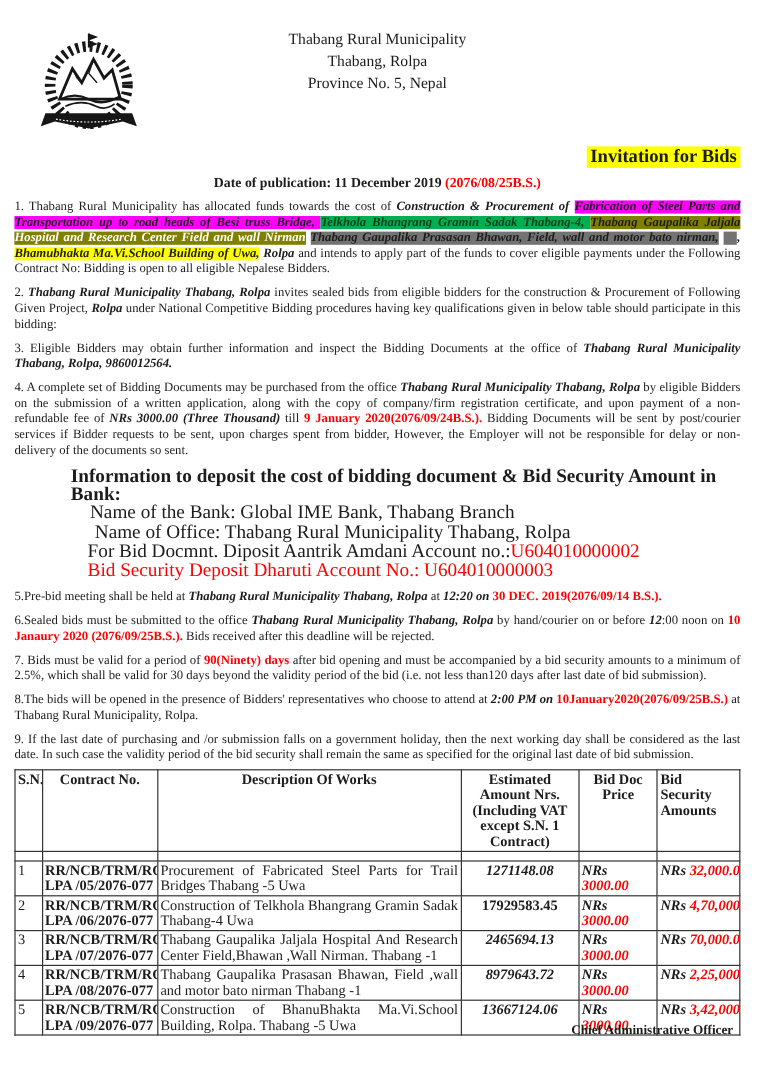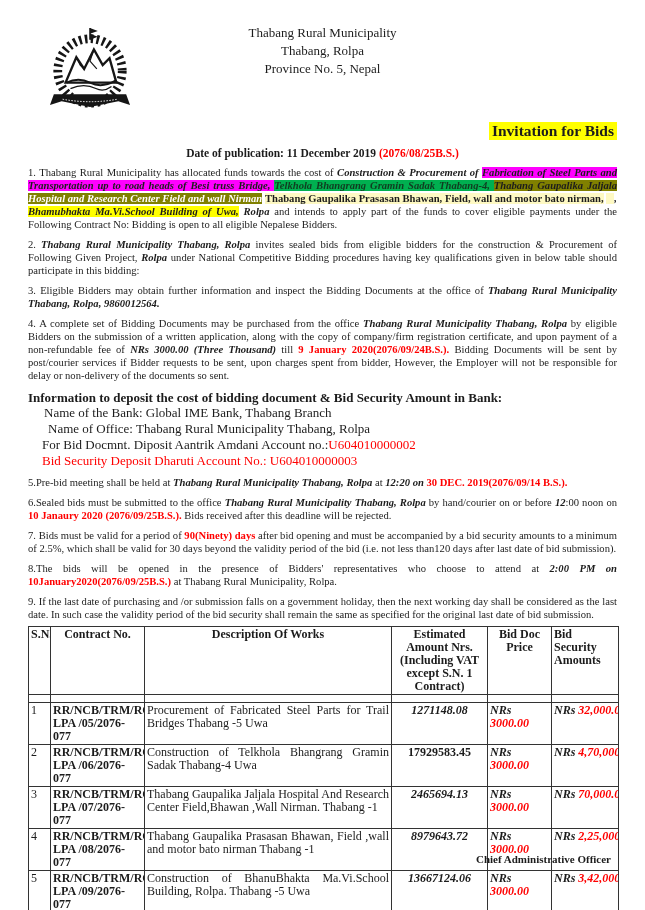--- a/index.html
+++ b/index.html
@@ -1,43 +1,43 @@
 <!DOCTYPE html>
 <html><head>
 <meta charset="utf-8">
 <style>
   html,body{margin:0;padding:0;background:#9a9a9a;}
   .page{
     width:645px;height:910px;background:#ffffff;margin:0 auto;position:relative;
     font-family:"Liberation Serif",serif;color:#1c1c1c;box-sizing:border-box;
-    padding:24px 28px 0 28px;overflow:hidden;
+    padding:24px 28px 0 12px;overflow:hidden;
   }
   
   .doc-header{position:relative;text-align:center;min-height:84px;}
   .logo{position:absolute;left:12px;top:2px;width:100px;height:84px;}
   .org-line{font-size:13px;line-height:18px;}
   
   .title-wrap{text-align:right;margin-top:14px;}
   .doc-title{display:inline-block;background:#ffff00;font-weight:bold;font-size:15.5px;padding:0 3px;}
   .date-line{text-align:center;font-weight:bold;font-size:11.5px;margin-top:7px;}
   
   .para{font-size:10.6px;line-height:13px;text-align:justify;margin-top:7px;}
   .seg-r{}
   .seg-b{font-weight:bold;}
   .seg-bi{font-weight:bold;font-style:italic;}
   .seg-red{color:#ff0000;}
   .seg-red-bi{color:#ff0000;font-weight:bold;}
   .seg-hl-magenta{background:#ff00ff;font-weight:bold;font-style:italic;}
   .seg-hl-green{background:#00b050;font-weight:bold;font-style:italic;color:#103c20;}
   .seg-hl-olive{background:#808000;font-weight:bold;font-style:italic;}
   .seg-hl-olive-white{background:#808000;color:#ffffff;font-weight:bold;font-style:italic;}
-  .seg-hl-cyan{background:#fef9c3;font-weight:bold;margin-top:32px;}
+  .seg-hl-cyan{background:#737373;font-weight:bold;font-style:italic;margin-top:32px;}
   .seg-hl-yellow{background:#ffff00;font-weight:bold;font-style:italic;}
   
-  .bank{margin-top:8px;font-size:13px;}
+  .bank{margin-top:8px;font-size:16px;margin-left:47px;}
   .bank-heading{font-weight:bold;line-height:15px;}
   .bank-line{margin-left:16px;line-height:16px;}
   .bank-line.rich{margin-left:14px;}
   
   table.bids{width:100%;border-collapse:collapse;margin-top:5px;table-layout:fixed;}
   table.bids th,table.bids td{border:1px solid #333;padding:1px 2px;vertical-align:top;
     font-size:12px;line-height:13px;overflow:hidden;}
   table.bids th{font-weight:bold;text-align:center;}
   .c-sn{width:22px;}
   .c-contract{width:94px;font-weight:bold;}

